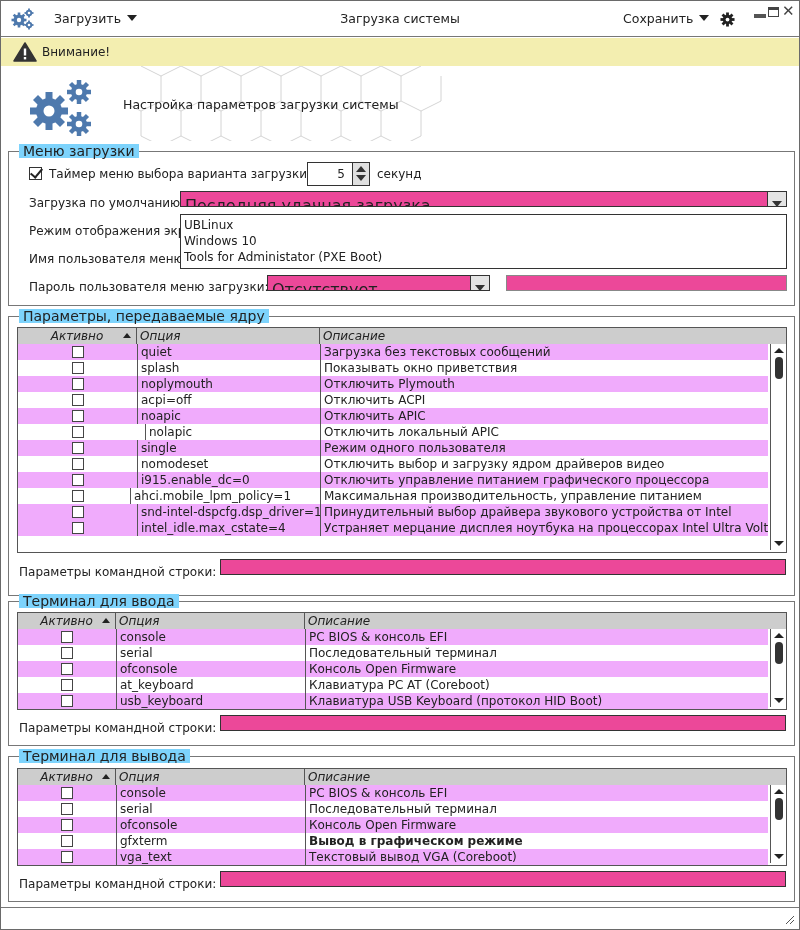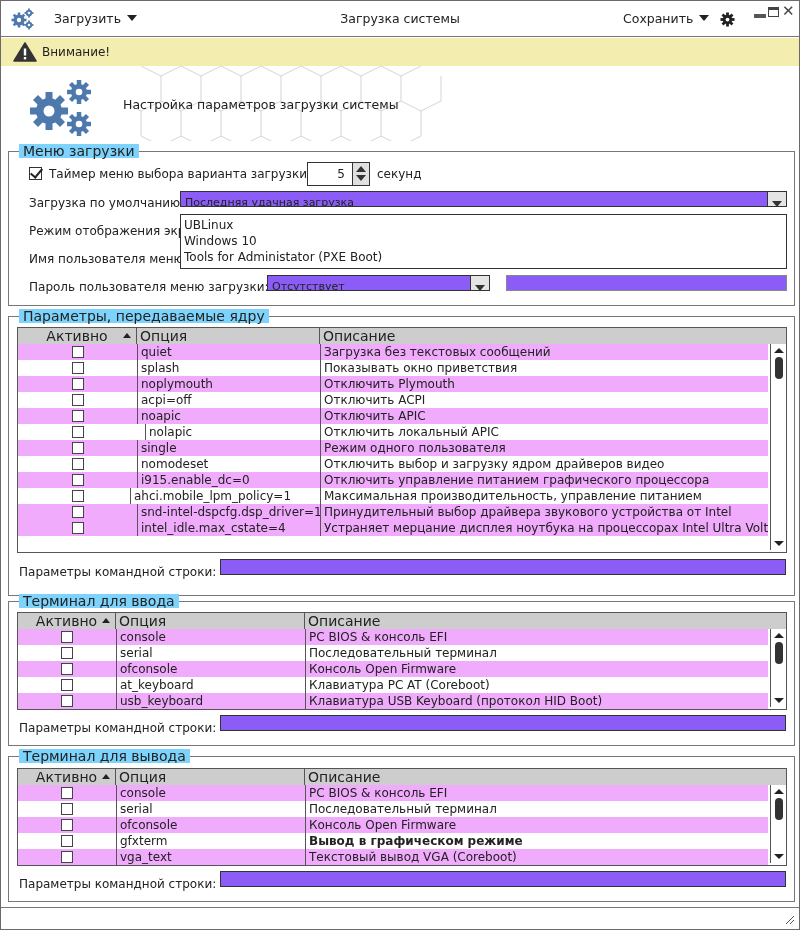--- a/index.html
+++ b/index.html
@@ -28,42 +28,42 @@
   .banner { position: absolute; left: 0; top: 65px; width: 798px; height: 75px; }
   .hex-bg { position: absolute; left: 130px; top: 0; width: 340px; height: 75px; }
   .banner-gears { position: absolute; left: 26px; top: 12px; width: 68px; height: 62px; }
   .banner-title { position: absolute; left: 122px; top: 31px; font-size: 12.5px; color: #222; }
 
   
   .group { position: absolute; left: 7px; width: 787px; border: 1px solid #777; }
   .group-title { position: absolute; left: 10px; top: -8px; background: #7dd3fc; padding: 0 4px; font-size: 14px; color: #222; line-height: 14px; }
 
   .label { position: absolute; font-size: 12px; color: #222; white-space: nowrap; }
-  .field { position: absolute; border: 1px solid #333; background: #8b5cf6; height: 16px; font-size: 11px; padding: 4px 4px; white-space: nowrap; overflow: hidden; }
+  .field { position: absolute; border: 1px solid #333; background: #ec4899; height: 16px; font-size: 16px; padding: 4px 4px; white-space: nowrap; overflow: hidden; }
   .field.light { border-color: #888; }
   .combo-btn { position: absolute; right: 0; top: 0; width: 19px; height: 22px; background: #e4e4e4; border-left: 1px solid #333; }
   .combo-btn::after { content: ""; position: absolute; left: 4px; top: 9px; border-left: 5px solid transparent; border-right: 5px solid transparent; border-top: 6px solid #333; }
 
   .checkbox { position: absolute; width: 13px; height: 13px; border: 1px solid #333; background: #fff; }
   .checkbox.checked::after { content: ""; position: absolute; left: 3px; top: -2px; width: 5px; height: 10px; border-right: 2px solid #222; border-bottom: 2px solid #222; transform: rotate(40deg); }
 
   .spin { position: absolute; border: 1px solid #333; height: 24px; background: #fff; }
   .spin-val { position: absolute; right: 24px; top: 4px; font-size: 12px; }
   .spin-btn { position: absolute; right: 0; top: 0; width: 17px; height: 22px; background: #e0e0e0; border-left: 1px solid #333; }
   .spin-btn::before { content: ""; position: absolute; left: 3px; top: 3px; border-left: 5px solid transparent; border-right: 5px solid transparent; border-bottom: 6px solid #333; }
   .spin-btn::after { content: ""; position: absolute; left: 3px; top: 12px; border-left: 5px solid transparent; border-right: 5px solid transparent; border-top: 6px solid #333; }
 
   
   .popup { position: absolute; left: 179px; top: 213px; width: 607px; height: 55px; background: #fff; border: 1px solid #333; z-index: 10; }
   .popup-item { height: 16px; line-height: 16px; font-size: 12px; padding-left: 3px; cursor: pointer; }
 
   
   .table { position: absolute; left: 16px; border: 1px solid #555; background: #fff; overflow: hidden; }
   .thead { position: absolute; left: 0; top: 0; right: 0; height: 16px; background: #cdcdcd; }
-  .th { position: absolute; top: 0; height: 16px; line-height: 16px; font-size: 14px; padding-left: 3px; border-right: 1px solid #555; color: #222; }
+  .th { position: absolute; top: 0; height: 16px; line-height: 16px; font-size: 12px; padding-left: 3px; border-right: 1px solid #555; color: #222; font-style: italic; }
   .th.center { text-align: center; padding-left: 0; }
   .sort-arrow { position: absolute; top: 5px; border-left: 4px solid transparent; border-right: 4px solid transparent; border-bottom: 5px solid #222; }
   .tbody { position: absolute; left: 0; top: 16px; }
   .row { position: relative; height: 16px; }
   .row.alt { background: #f0abfc; }
   .cell { position: absolute; top: 0; height: 16px; line-height: 16px; font-size: 12px; padding-left: 3px; white-space: nowrap; overflow: hidden; }
   .cell.sep { border-left: 1px solid #555; }
   .cell-check { position: absolute; top: 2px; width: 12px; height: 12px; border: 1px solid #444; background: #fff; }
   .vscroll { position: absolute; right: 0; width: 16px; background: #fff; border-left: 1px solid #555; }
   .vscroll .up { position: absolute; left: 3px; top: 4px; border-left: 5px solid transparent; border-right: 5px solid transparent; border-bottom: 5px solid #222; }

